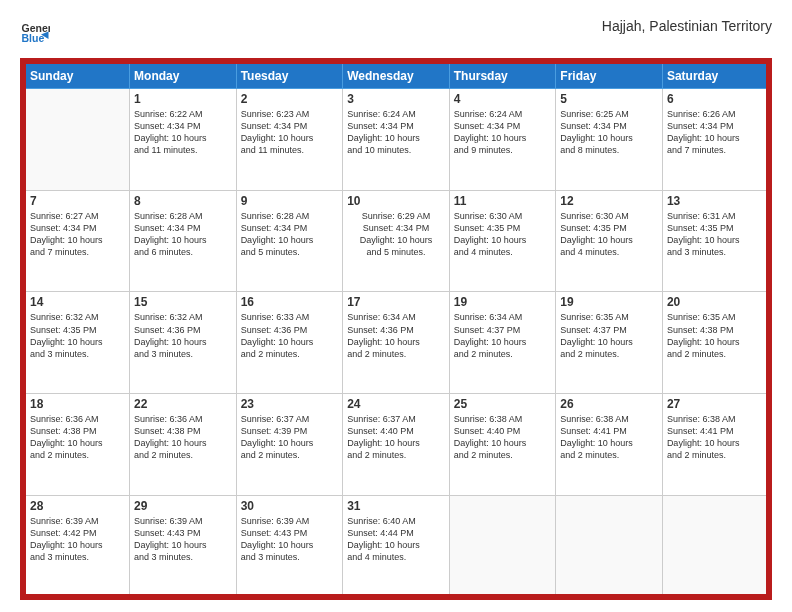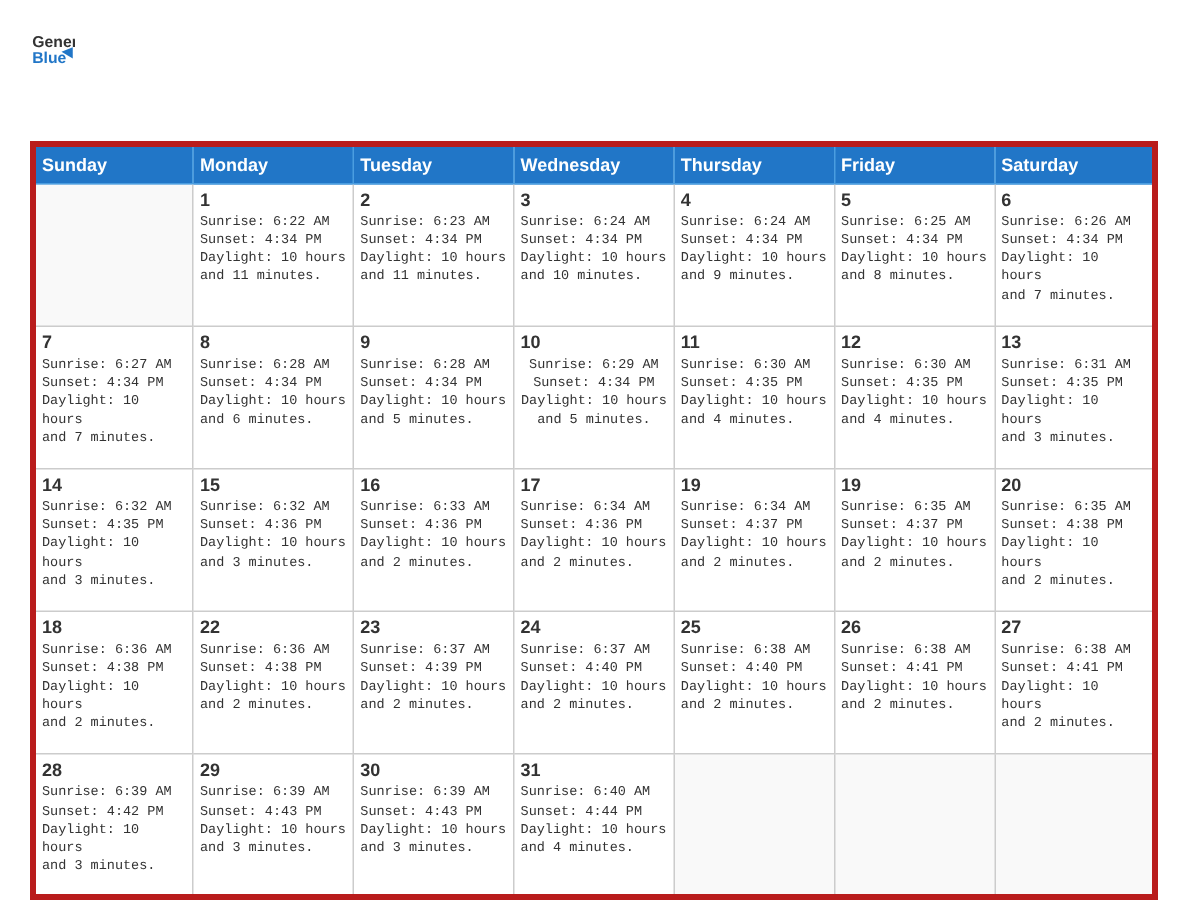--- a/index.html
+++ b/index.html
@@ -40,25 +40,24 @@
       font-weight: bold;
       color: #333;
       line-height: 1.1;
     }
     .location {
       font-size: 14px;
       color: #333;
     }
     .calendar {
       flex: 1;
-      border: 4px solid #b91c1c;
+      border: 6px solid #b91c1c;
       border-collapse: collapse;
       width: 100%;
       table-layout: fixed;
-      margin-top: 36px;
     }
     .calendar th {
       background: #2176c7;
       color: #fff;
       font-size: 12px;
       font-weight: bold;
       padding: 5px 4px;
       text-align: left;
       border: 1px solid #4a9de0;
     }
@@ -73,37 +72,37 @@
     .day-num {
       font-size: 12px;
       font-weight: bold;
       margin-bottom: 2px;
       display: block;
     }
     .day-info {
       font-size: 9px;
       line-height: 1.35;
       color: #333;
-      font-family: Liberation Mono, monospace;
     }
     .empty { background: #f9f9f9; }
   </style>
 </head>
 <body>
 
 <div class="page">
   <div class="header">
     <div class="logo">
       <svg class="logo-icon" viewBox="0 0 40 40">
         <text x="2" y="18" font-size="14" font-weight="bold" fill="#333" font-family="Arial">General</text>
         <polygon points="28,22 38,18 38,28" fill="#2176c7"></polygon>
         <text x="2" y="32" font-size="14" font-weight="bold" fill="#2176c7" font-family="Arial">Blue</text>
       </svg>
     </div>
     <div class="title-area">
+      <div class="location">Hajjah, Palestinian Territory</div>
     </div>
   </div>
 
   <table class="calendar">
     <thead>
       <tr>
         <th>Sunday</th>
         <th>Monday</th>
         <th>Tuesday</th>
         <th>Wednesday</th>

